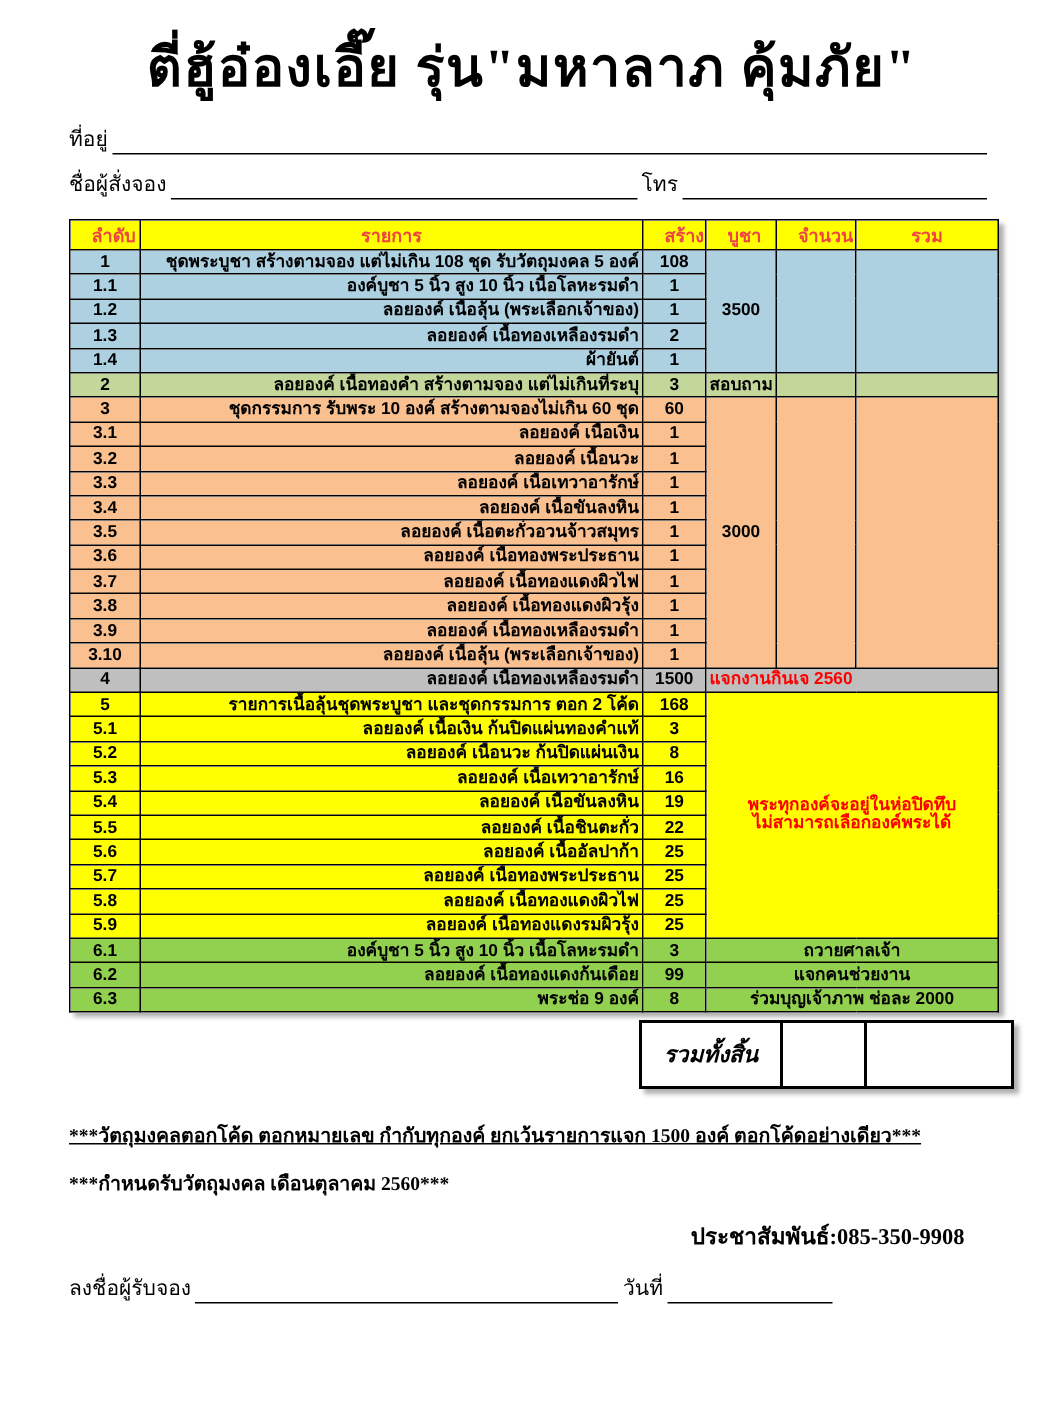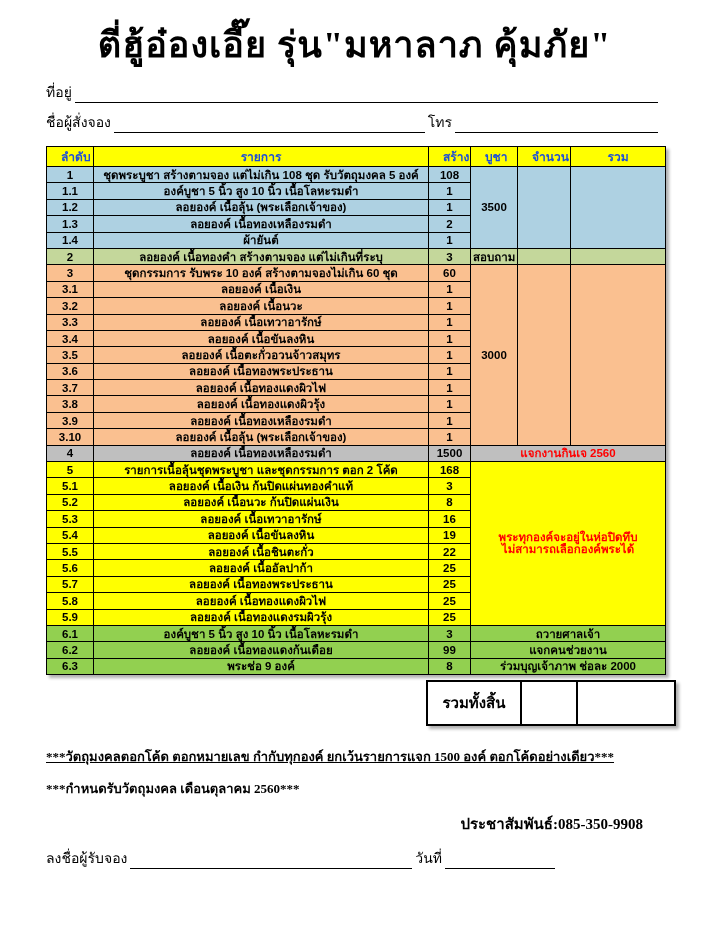--- a/index.html
+++ b/index.html
@@ -12,39 +12,39 @@
             font-weight:bold;font-size:15px;}
 
   .form-line{display:flex;align-items:flex-end;margin:11px 48px 0 46px;
              font-family:"Liberation Serif","DejaVu Serif",serif;font-size:14px;height:19px;}
   .fill-line{flex:1;border-bottom:1.2px solid #000;margin:0 3px;height:15px;}
   .lbl{white-space:nowrap;}
 
   table.order{border-collapse:collapse;table-layout:fixed;width:619px;margin:13px 0 0 46px;
               box-shadow:3px 3px 3px #b0b0b0;}
   table.order th,table.order td{border:1.5px solid #000;overflow:hidden;white-space:nowrap;}
-  table.order th{background:#ffff00;color:#1d4ed8;font-size:12px;font-weight:bold;height:19px;padding:0 14px;}
+  table.order th{background:#ffff00;color:#ef4444;font-size:12px;font-weight:bold;height:19px;padding:0 14px;}
   table.order td{height:15.4px;font-size:11.5px;font-weight:bold;line-height:1.05;padding:0 2px;}
   .col-no,.col-made{text-align:center;}
-  .col-desc{text-align:center;padding-left:4px;}
+  .col-desc{text-align:right;padding-left:4px;}
   .merge-bucha{text-align:center;font-size:12px;vertical-align:middle;}
-  .note-red{color:#ff0000;text-align:center;vertical-align:middle;}
+  .note-red{color:#ff0000;text-align:left;vertical-align:middle;}
   .big-note{color:#ff0000;text-align:center;font-size:16px;vertical-align:middle;line-height:1.5;}
   .note-black{text-align:center;vertical-align:middle;margin-left:29px;}
   .sec-blue{background:#aed1e2;}
   .sec-green{background:#c4d79b;}
   .sec-orange{background:#fac090;}
   .sec-gray{background:#bfbfbf;}
   .sec-yellow{background:#ffff00;}
   .sec-bgreen{background:#92d050;}
 
   table.total{border-collapse:collapse;table-layout:fixed;width:240px;margin:5px 0 0 426px;
               box-shadow:3px 3px 3px #b0b0b0;}
   table.total td{border:2px solid #000;height:40px;background:#ffffff;}
-  .total-label{width:90px;text-align:center;font-weight:bold;font-size:15px;}
+  .total-label{width:90px;text-align:center;font-weight:bold;font-size:15px;font-style:italic;}
   .total-qty{width:52px;}
   .total-sum{width:94px;}
 
   .note{margin:0 0 0 46px;font-family:"Liberation Serif","DejaVu Serif",serif;
         font-weight:bold;font-size:13px;}
   .note.first{margin-top:20px;text-decoration:underline;}
   .note.second{margin-top:11px;}
   .contact{margin:13px 66px 0 0;text-align:right;font-family:"Liberation Serif","DejaVu Serif",serif;
            font-weight:bold;font-size:15px;}
   .sign-line{display:flex;align-items:flex-end;margin:14px 0 0 46px;width:512px;

